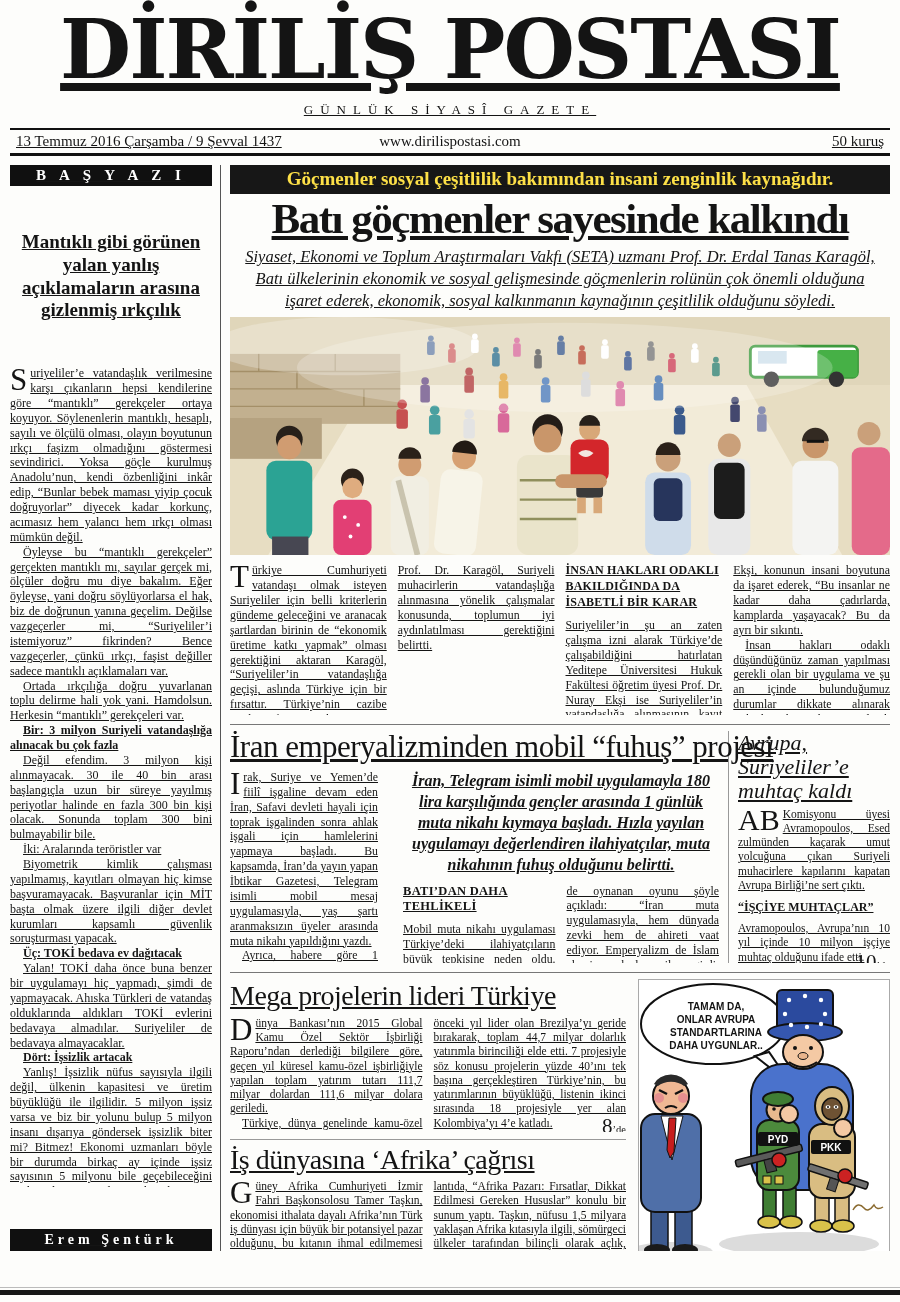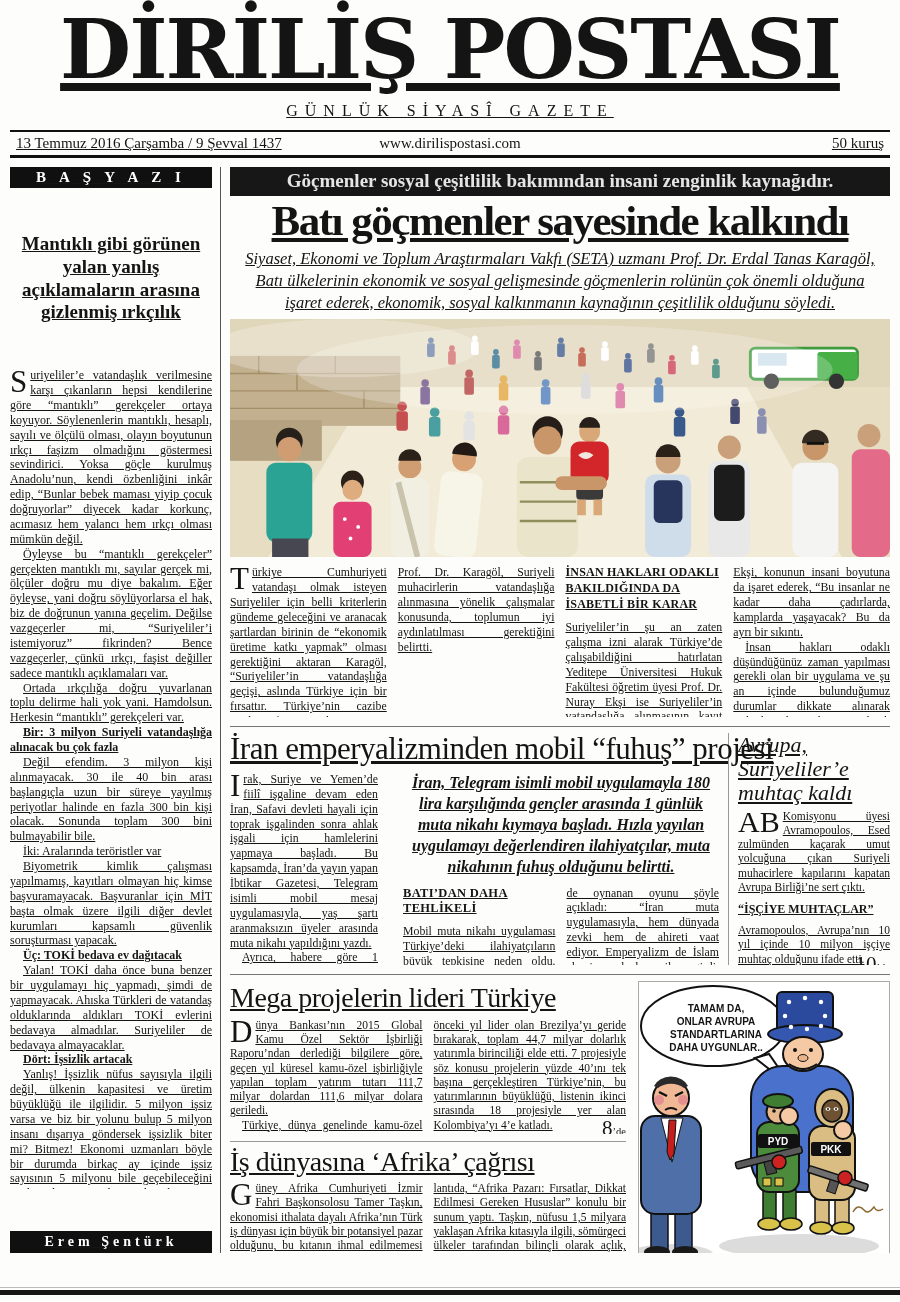--- a/index.html
+++ b/index.html
@@ -2,21 +2,21 @@
 <html lang="tr"><head>
 <meta charset="utf-8">
 <style>
   html,body{margin:0;padding:0;background:#888;}
   .page{position:relative;width:900px;height:1302px;margin:0 auto;background:#fdfdfb;color:#141414;
         font-family:"Liberation Serif",serif;overflow:hidden;box-sizing:border-box;padding:0 10px;text-decoration:underline;}
   
   .mast{position:relative;text-align:center;}
   .mast-title{font-family:"DejaVu Serif",serif;font-weight:bold;font-size:82px;line-height:1.0;
               letter-spacing:-2px;padding-top:8px;white-space:nowrap;}
-  .mast-sub{font-size:16px;letter-spacing:7px;margin-top:12px;font-weight:normal;}
+  .mast-sub{font-size:13px;letter-spacing:7px;margin-top:12px;font-weight:normal;}
   .barcode-box{position:absolute;right:10px;top:96px;width:138px;text-align:center;}
   .issn{font-size:8px;letter-spacing:.5px;}
   .bars{height:30px;margin:1px 6px 0 6px;
         background:repeating-linear-gradient(90deg,#111 0 2px,#fff 2px 3px,#111 3px 6px,#fff 6px 9px,#111 9px 10px,#fff 10px 13px);}
   .bdigits{font-size:9px;letter-spacing:3px;font-family:"Liberation Mono",monospace;}
   .dateline{margin-top:10px;border-top:2px solid #111;border-bottom:3px solid #111;
             display:flex;justify-content:space-between;align-items:center;padding:3px 6px;font-size:15px;}
   .dateline .mid{position:absolute;left:50%;transform:translateX(-50%);}
   
   .content{display:flex;margin-top:9px;height:1086px;overflow:hidden;}
@@ -27,21 +27,21 @@
   .b-title{font-size:19px;font-weight:bold;text-align:center;line-height:1.2;margin:9px 2px 8px 2px;}
   .b-text{flex:1;overflow:hidden;font-size:12px;line-height:1.24;text-align:justify;}
   .b-text p{margin:0;}
   .b-text p+p{text-indent:13px;}
   .b-text p.bold{font-weight:bold;}
   .dc::first-letter{float:left;font-size:31px;line-height:25px;padding:1px 3px 0 0;}
   .author-band{background:#101010;color:#fff;text-align:center;font-weight:bold;font-size:14px;
                letter-spacing:4px;padding:3px 0;margin-top:6px;}
   
   .main{flex:1;display:flex;flex-direction:column;min-width:0;}
-  .kicker{background:#171717;color:#e5e5e5;font-weight:bold;font-size:19px;text-align:center;
+  .kicker{background:#171717;color:#fde047;font-weight:bold;font-size:19px;text-align:center;
           padding:3px 0 4px 0;}
   .headline{font-size:43px;font-weight:bold;text-align:center;letter-spacing:-1.5px;
             line-height:1.05;margin-top:2px;white-space:nowrap;}
   .subhead{font-style:italic;font-size:16.5px;text-align:center;line-height:1.32;margin:5px 8px 6px 8px;}
   .photo{height:238px;overflow:hidden;position:relative;background:#e9e0c9;}
   .photo svg{display:block;width:100%;height:100%;}
   .story-cols{display:flex;gap:11px;margin-top:8px;height:152px;overflow:hidden;
               font-size:11.8px;line-height:1.26;text-align:justify;}
   .story-cols .col{flex:1;min-width:0;}
   .story-cols p{margin:0;}

